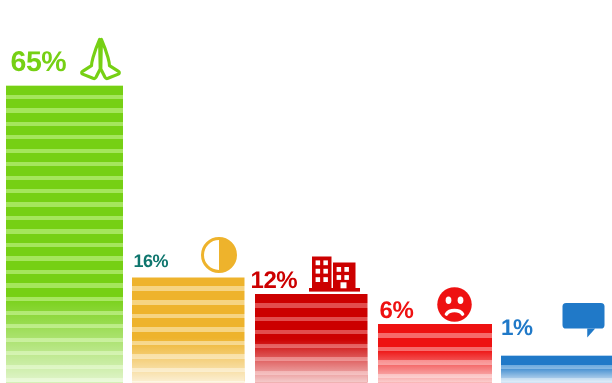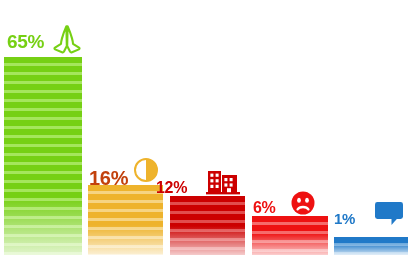--- a/index.html
+++ b/index.html
@@ -79,40 +79,40 @@
     <div class="bar" style="height:70px;
                 background:
                   linear-gradient(to bottom,
                      rgba(255,255,255,0) 0px,
                      rgba(255,255,255,0) 40px,
                      rgba(255,255,255,0.80) 70px),
                   repeating-linear-gradient(to bottom,
                      #eeb32c 0px, #eeb32c 6px,
                      #f6d482 6px, #f6d482 9px);"></div>
   </div>
-  <div class="pct" style="left:89px;top:168px;font-size:20px;color:#c2410c;">16%</div>
+  <div class="pct" style="left:89px;top:168px;font-size:12px;color:#0f766e;">16%</div>
   <div class="icon" style="left:133px;top:157px;width:26px;height:26px;">
     <svg width="26" height="26" viewBox="0 0 26 26">
       <circle cx="13" cy="13" r="11" fill="#ffffff" stroke="#eeb32c" stroke-width="2"></circle>
       <path d="M13 2 A11 11 0 0 1 13 24 Z" fill="#eeb32c"></path>
     </svg>
   </div>
 
   <div class="col" style="left:170px;width:75px;height:59px;">
     <div class="bar" style="height:59px;
                 background:
                   linear-gradient(to bottom,
                      rgba(255,255,255,0) 0px,
                      rgba(255,255,255,0) 30px,
                      rgba(255,255,255,0.80) 59px),
                   repeating-linear-gradient(to bottom,
                      #cc0000 0px, #cc0000 6px,
                      #e24d4d 6px, #e24d4d 9px);"></div>
   </div>
-  <div class="pct" style="left:156px;top:180px;font-size:16px;color:#cc0000;">12%</div>
+  <div class="pct" style="left:167px;top:180px;font-size:16px;color:#cc0000;">12%</div>
   <div class="icon" style="left:206px;top:169px;width:34px;height:26px;">
     <svg width="34" height="26" viewBox="0 0 34 26">
       <rect x="2" y="2" width="13" height="21" fill="#cc0000"></rect>
       <rect x="16" y="6" width="15" height="17" fill="#cc0000"></rect>
       <rect x="0" y="23" width="34" height="2.4" fill="#cc0000"></rect>
       <rect x="4.4" y="4.6" width="3" height="3.2" fill="#ffffff"></rect>
       <rect x="9.6" y="4.6" width="3" height="3.2" fill="#ffffff"></rect>
       <rect x="4.4" y="10.2" width="3" height="3.2" fill="#ffffff"></rect>
       <rect x="9.6" y="10.2" width="3" height="3.2" fill="#ffffff"></rect>
       <rect x="4.4" y="15.8" width="3" height="3.2" fill="#ffffff"></rect>

